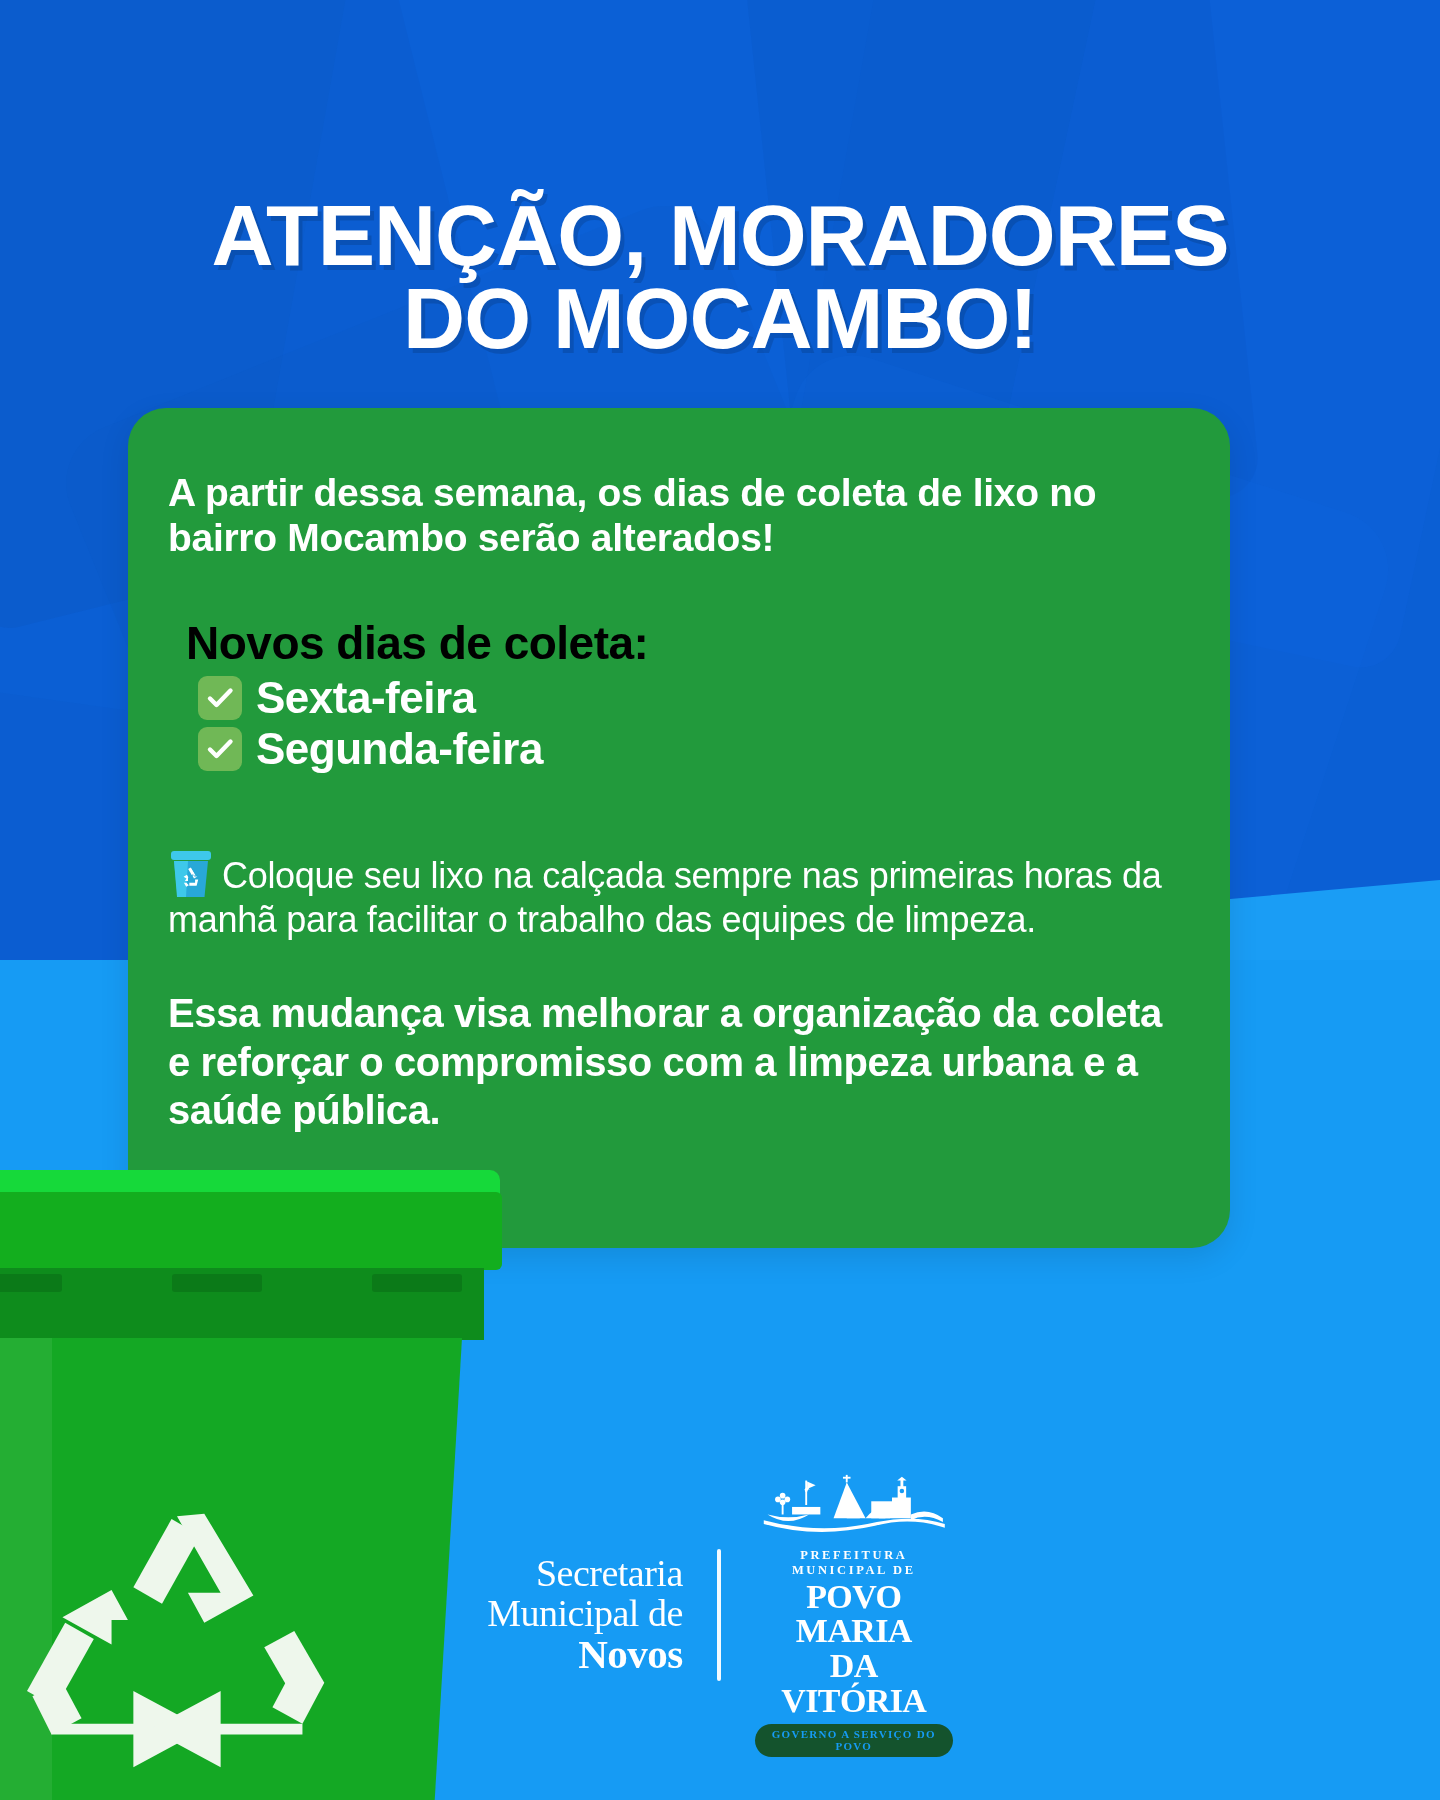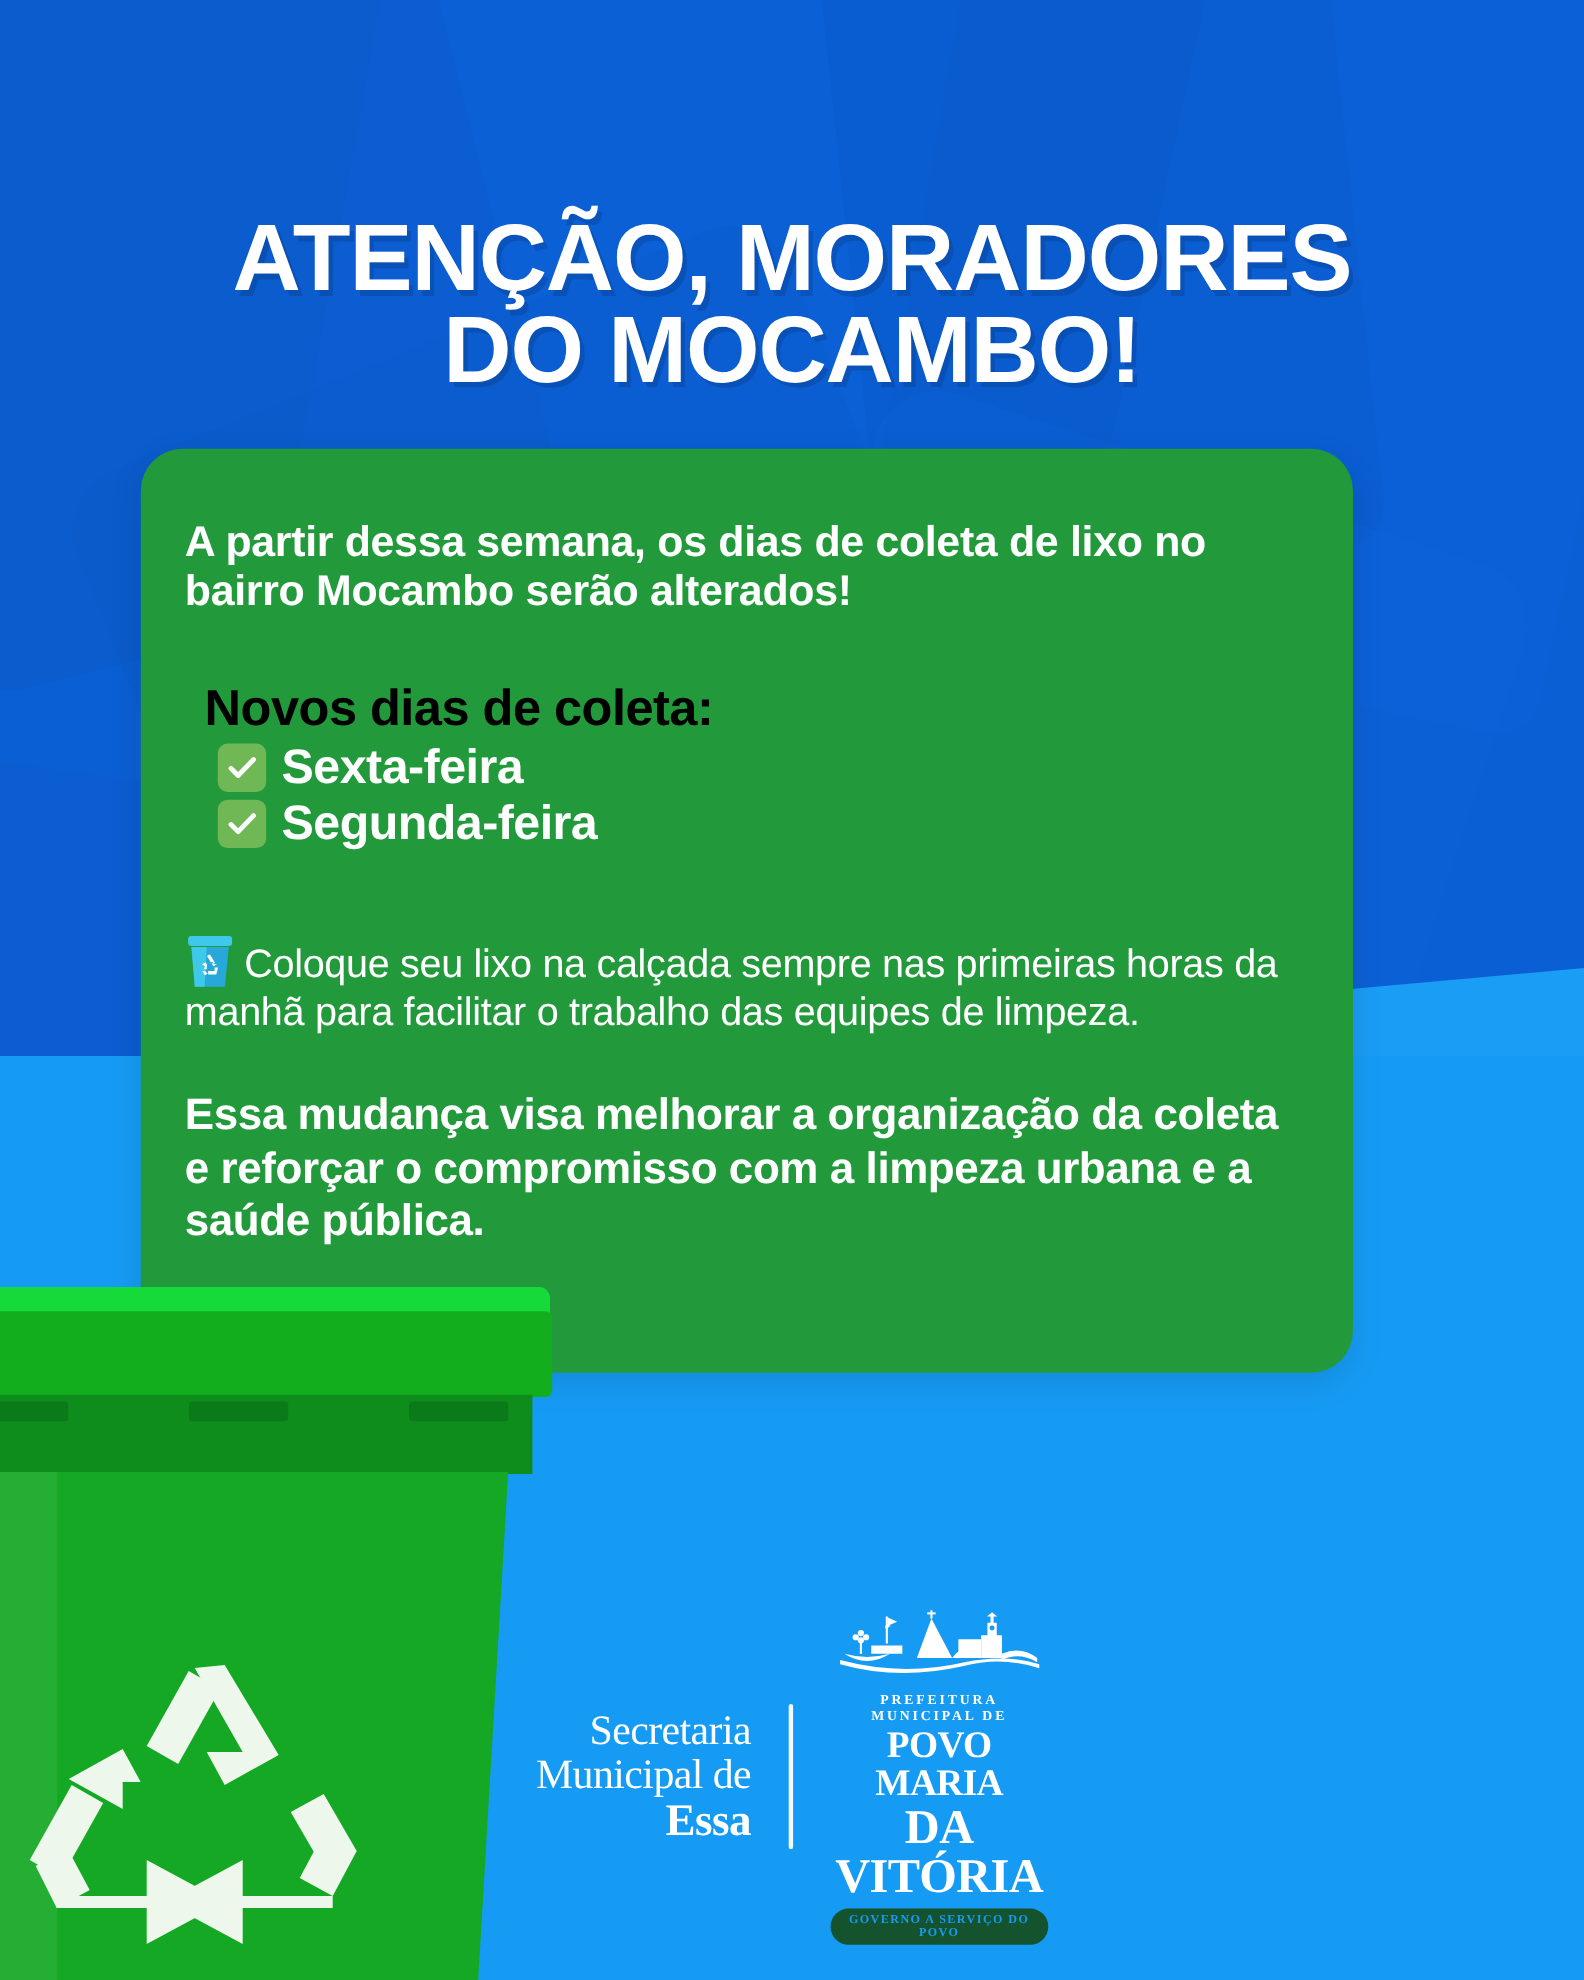--- a/index.html
+++ b/index.html
@@ -125,21 +125,21 @@
   }
   .sec-block{text-align:right;color:#ffffff;line-height:1.04;}
   .sec-l1,.sec-l2{font-size:38px;font-weight:400;letter-spacing:-.5px;}
   .sec-l3{font-size:41px;font-weight:bold;letter-spacing:-.5px;}
   .divider{width:4px;height:132px;background:#ffffff;border-radius:2px;opacity:.95;}
 
   .seal{width:198px;color:#ffffff;text-align:center;}
   .seal-art{height:66px;margin-bottom:5px;}
   .seal-l1{font-size:12.5px;letter-spacing:2.6px;font-weight:bold;line-height:1.2;}
   .seal-l2{font-size:34px;font-weight:bold;letter-spacing:-.6px;line-height:1.02;margin-top:2px;}
-  .seal-l3{font-size:44px;font-weight:bold;letter-spacing:-.6px;line-height:1.02;}
+  .seal-l3{font-size:34px;font-weight:bold;letter-spacing:-.6px;line-height:1.02;}
   .seal-tag{
     margin-top:6px;background:#14532d;color:#169bf4;border-radius:20px;
     font-size:11px;font-weight:bold;letter-spacing:1.3px;padding:4px 0 5px;
   }
 </style>
 </head>
 <body>
 
 <div class="stage">
 
@@ -224,21 +224,21 @@
         <path d="M114 67 L106 82 L95 76 L103 61 Z"></path>
         <path d="M106 82 L76 82 L76 70 L50 84 L76 98 L76 86 L106 86 Z"></path>
       </g>
     </svg>
   </div>
 
   <div class="footer">
     <div class="sec-block">
       <div class="sec-l1">Secretaria</div>
       <div class="sec-l2">Municipal de</div>
-      <div class="sec-l3">Essa</div>
+      <div class="sec-l3">Novos</div>
     </div>
 
     <div class="divider"></div>
 
     <div class="seal">
       <svg class="seal-art" viewBox="0 0 200 70">
         <g fill="#ffffff">
           <circle cx="24" cy="24" r="3"></circle>
             <circle cx="19" cy="28" r="3"></circle>
             <circle cx="29" cy="28" r="3"></circle>

